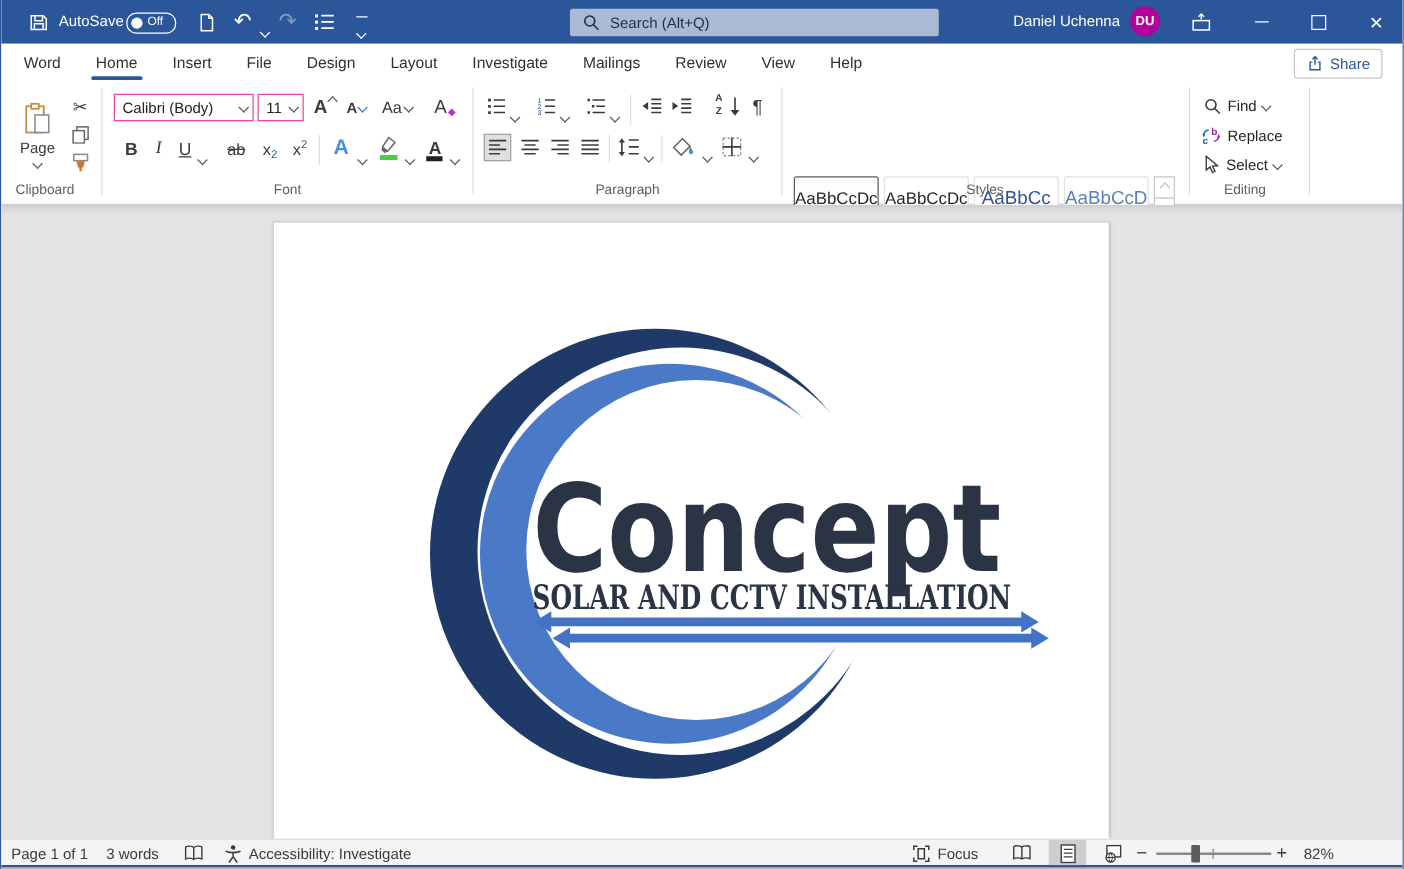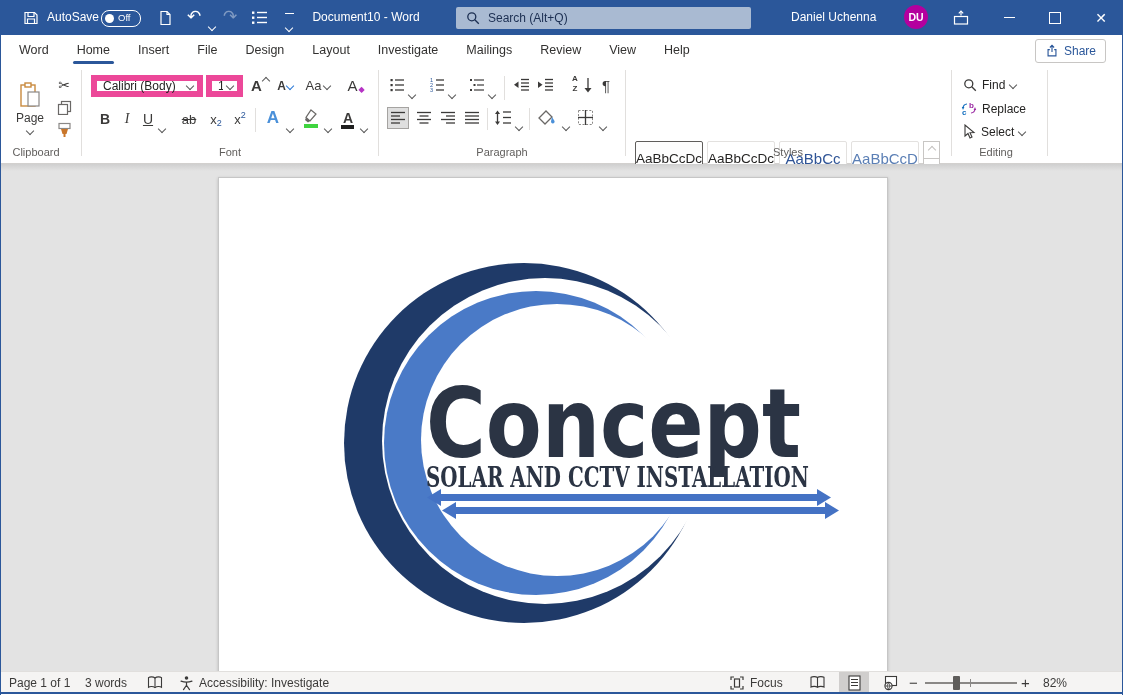--- a/index.html
+++ b/index.html
@@ -35,21 +35,21 @@
   .ribbon{position:absolute;left:0;top:66px;width:100%;height:97px;background:#fff;border-bottom:1px solid #d2d0ce;}
   .rdiv{position:absolute;top:4px;width:1px;height:86px;background:#e1dfdd;}
   .grp-label{position:absolute;bottom:5px;font-size:11px;color:#605e5c;text-align:center;white-space:nowrap;}
   .lnch{position:absolute;width:8px;height:8px;border-left:1px solid #767472;border-top:1px solid #767472;}
   .lnch::after{content:"";position:absolute;right:0;bottom:0;width:4px;height:4px;border-right:1.6px solid #767472;border-bottom:1.6px solid #767472;}
   .chv{display:inline-block;width:5px;height:5px;border-right:1.3px solid #5a5a5a;border-bottom:1.3px solid #5a5a5a;transform:rotate(45deg);}
   .chv.up{transform:rotate(225deg);}
   .chv.dis{border-color:#c3c1bf;}
   .rbtn{position:absolute;display:flex;align-items:center;justify-content:center;color:#3b3a39;}
   .glyphbtn{font-size:14px;color:#3b3a39;}
-  .combo{position:absolute;height:22px;border:6px solid #ec4899;background:#fff;font-size:12px;color:#252423;
+  .combo{position:absolute;height:22px;border:1px solid #ec4899;background:#fff;font-size:12px;color:#252423;
     display:flex;align-items:center;box-sizing:border-box;}
   .combo .cval{flex:1;padding-left:6px;white-space:nowrap;overflow:hidden;}
   .combo .cchv{width:14px;display:flex;justify-content:center;}
   .colorbar{position:absolute;left:1px;bottom:1px;width:13px;height:4px;}
   .selbox{background:#dfdfdf;border:1px solid #a5a3a1;box-sizing:border-box;}
 
   
   .stylecard{position:absolute;top:75px;height:52px;background:#fff;border:1px solid #e3e1df;border-radius:2px;
     text-align:center;overflow:hidden;box-sizing:border-box;}
   .stylecard.selected{border:1.5px solid #5f5d5b;background:#fdfdfd;}
@@ -124,33 +124,32 @@
       <g fill="#fff">
           <rect x="1" y="1.5" width="2.4" height="2.4"></rect>
           <rect x="1" y="6.5" width="2.4" height="2.4"></rect>
           <rect x="1" y="11.5" width="2.4" height="2.4"></rect>
         </g>
     </svg>
     <span class="abs" style="left:284px;top:13px">
       <span style="display:block;width:9px;height:1.4px;background:#fff;margin-bottom:3px"></span>
       <span class="chv" style="border-color:#fff;margin-left:1px"></span>
     </span>
-    <span class="tb-txt" style="left:300px;width:130px;text-align:center">Document10 - Word</span>
 
     <div class="searchbox">
       <svg class="abs" style="left:10px;top:4px" width="14" height="14" viewBox="0 0 14 14">
         <g fill="none" stroke="#1c2f52" stroke-width="1.3">
             <circle cx="5.8" cy="5.8" r="4"></circle>
             <line x1="8.8" y1="8.8" x2="12.8" y2="12.8"></line>
           </g>
       </svg>
       <span class="ph">Search (Alt+Q)</span>
     </div>
 
-    <span class="tb-txt" style="left:790px;width:105px;">Daniel Uchenna</span>
+    <span class="tb-txt" style="left:790px;width:105px;text-align:right">Daniel Uchenna</span>
     <span class="avatar">DU</span>
     <svg class="abs" style="left:952px;top:10px" width="16" height="16" viewBox="0 0 16 16">
       <g fill="none" stroke="#fff" stroke-width="1.2">
           <rect x="1.5" y="6.5" width="13" height="7.5"></rect>
           <line x1="8" y1="5.5" x2="8" y2="1.5"></line>
           <polyline points="5.8,3.4 8,1.2 10.2,3.4"></polyline>
         </g>
     </svg>
     <div class="winbtn" style="left:985px">
       <span style="display:block;width:11px;height:1.4px;background:#fff"></span>

